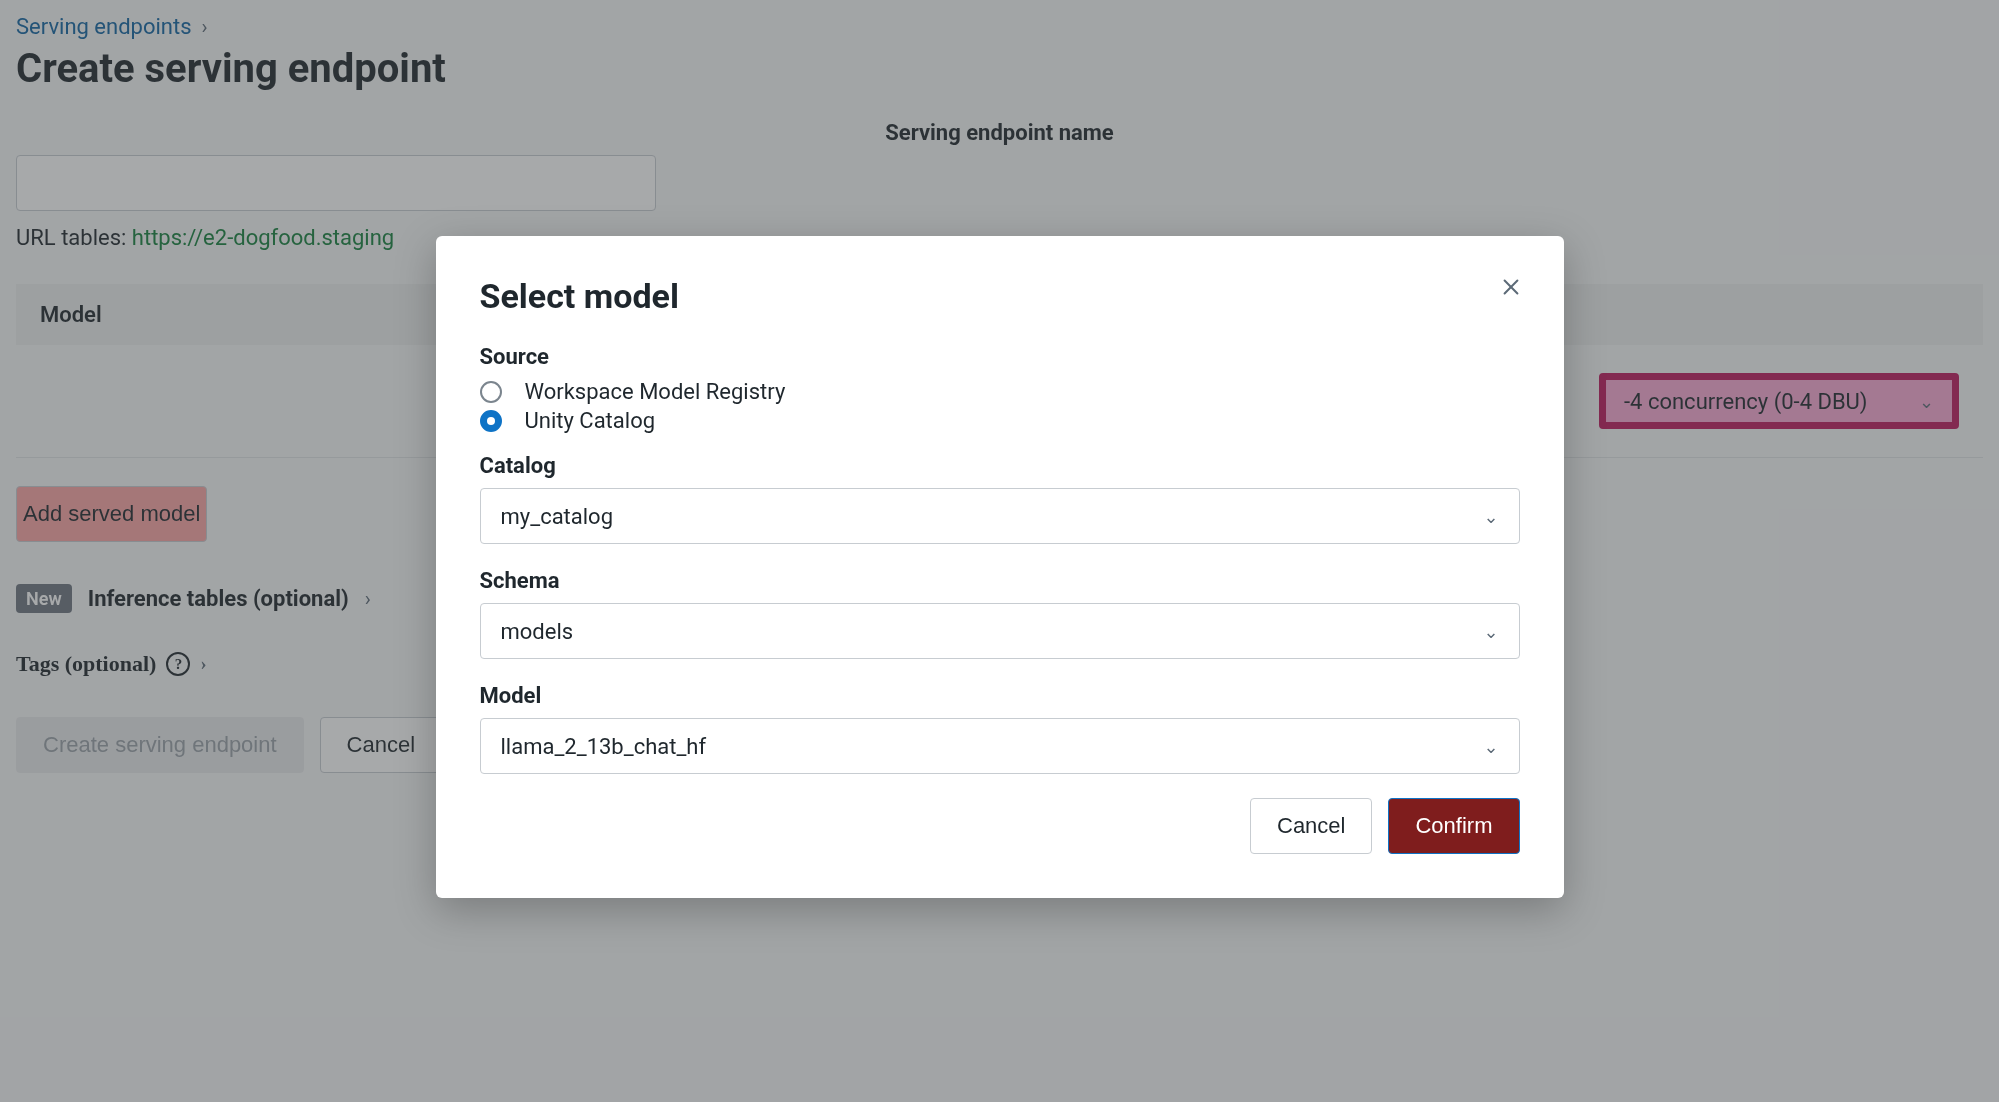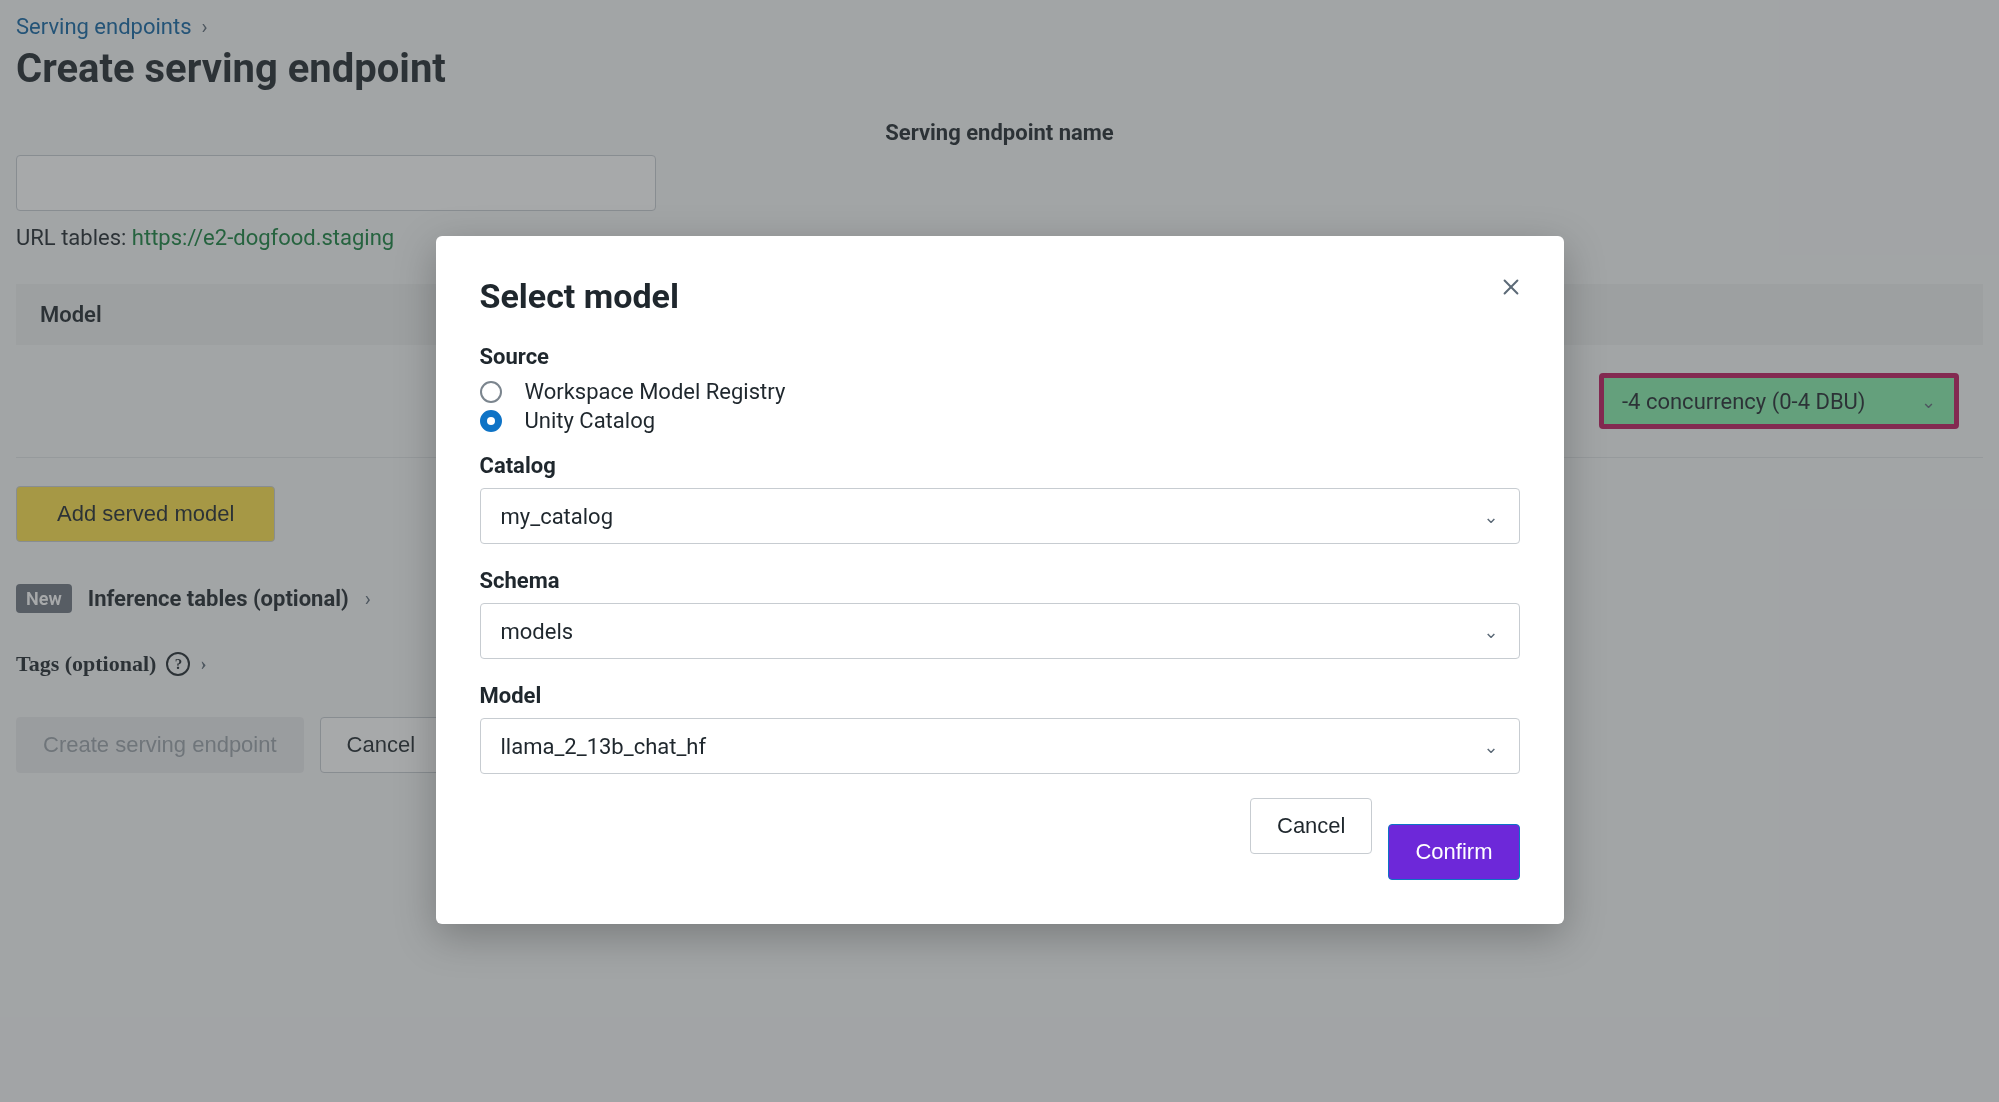--- a/index.html
+++ b/index.html
@@ -93,41 +93,41 @@
       display: flex;
       align-items: center;
       padding: 0 18px;
       font-size: 22px;
       color: #7b858e;
     }
     .concurrency-dd {
       margin-left: auto;
       width: 360px;
       height: 56px;
-      border: 5px solid #be185d;
-      border-radius: 4px;
-      background: #86efac;
+      border: 7px solid #be185d;
+      border-radius: 4px;
+      background: #f9a8d4;
       display: flex;
       align-items: center;
       justify-content: space-between;
       padding: 0 18px;
       font-size: 22px;
       color: #1f272d;
     }
     .concurrency-dd .chev { color: #5c6a77; font-size: 18px; }
 
     .add-btn {
       margin-top: 28px;
       display: inline-flex;
       align-items: center;
       height: 56px;
-      padding: 0 40px;
-      border: 1px solid #c7ccd1;
-      border-radius: 4px;
-      background: #fde047;
+      padding: 0 6px;
+      border: 1px solid #c7ccd1;
+      border-radius: 4px;
+      background: #fca5a5;
       font-size: 22px;
       color: #1f272d;
     }
 
     .inf-tables {
       margin-top: 42px;
       display: flex;
       align-items: center;
       gap: 16px;
       font-size: 22px;
@@ -182,24 +182,23 @@
       background: #e8eaec;
       color: #9aa1a8;
       border: 1px solid #e8eaec;
     }
     .btn-secondary {
       background: #fff;
       color: #1f272d;
       border: 1px solid #c7ccd1;
     }
     .btn-primary {
-      background: #6d28d9;
+      background: #7f1d1d;
       color: #fff;
       border: 1px solid #0e73c6;
-      margin-top: 26px;
     }
 
     
     .overlay {
       position: absolute;
       inset: 0;
       background: rgba(60,64,67,0.45);
       display: flex;
       align-items: flex-start;
       justify-content: center;

